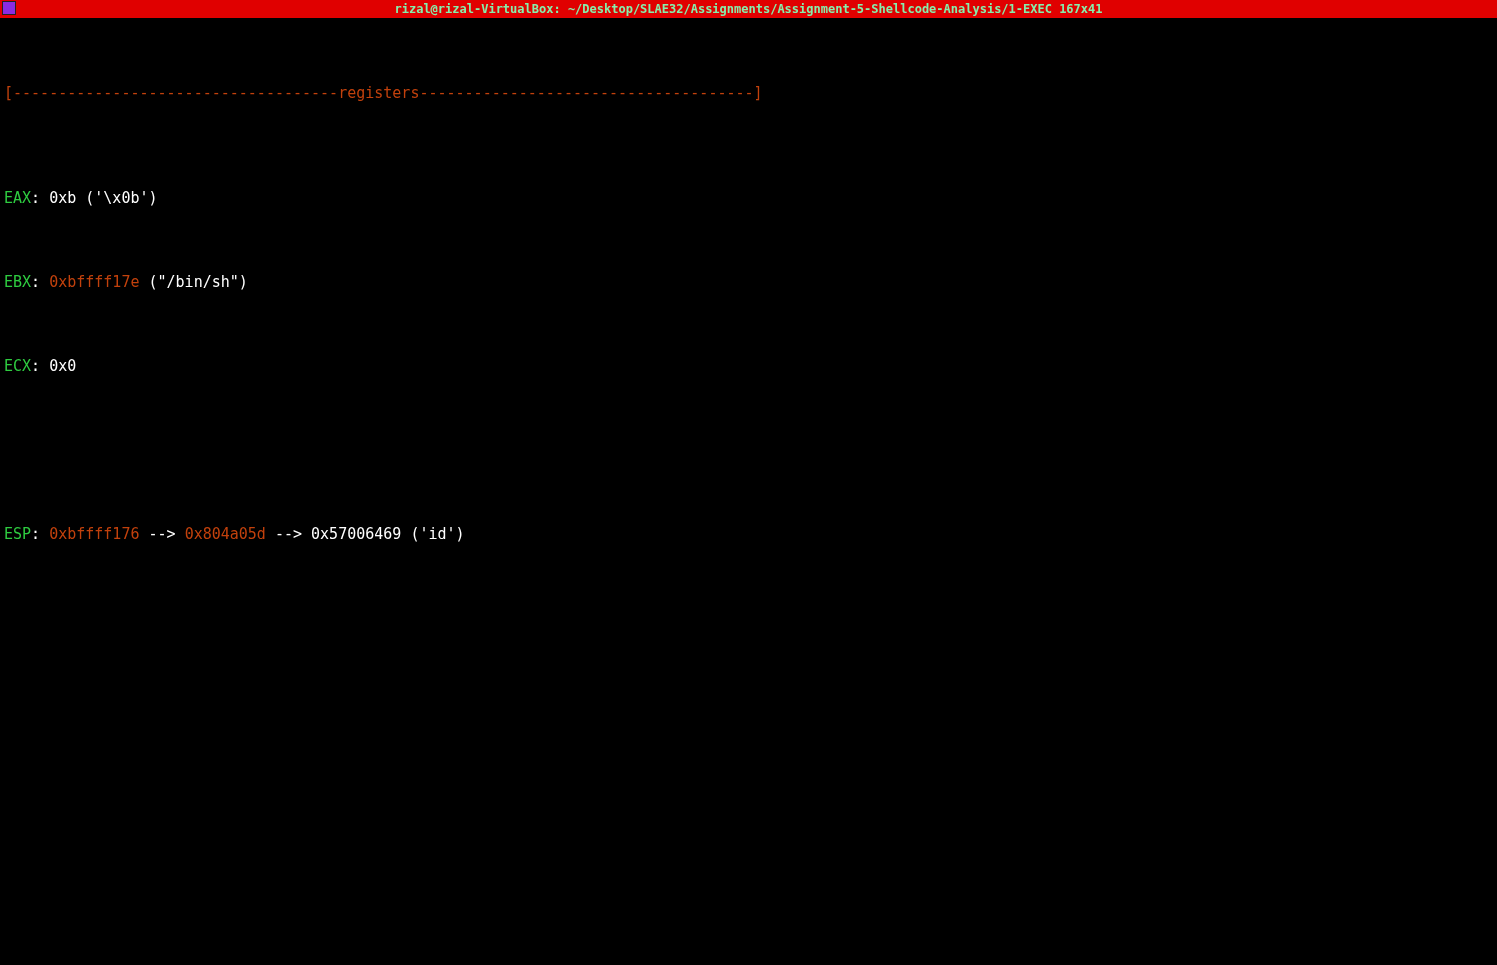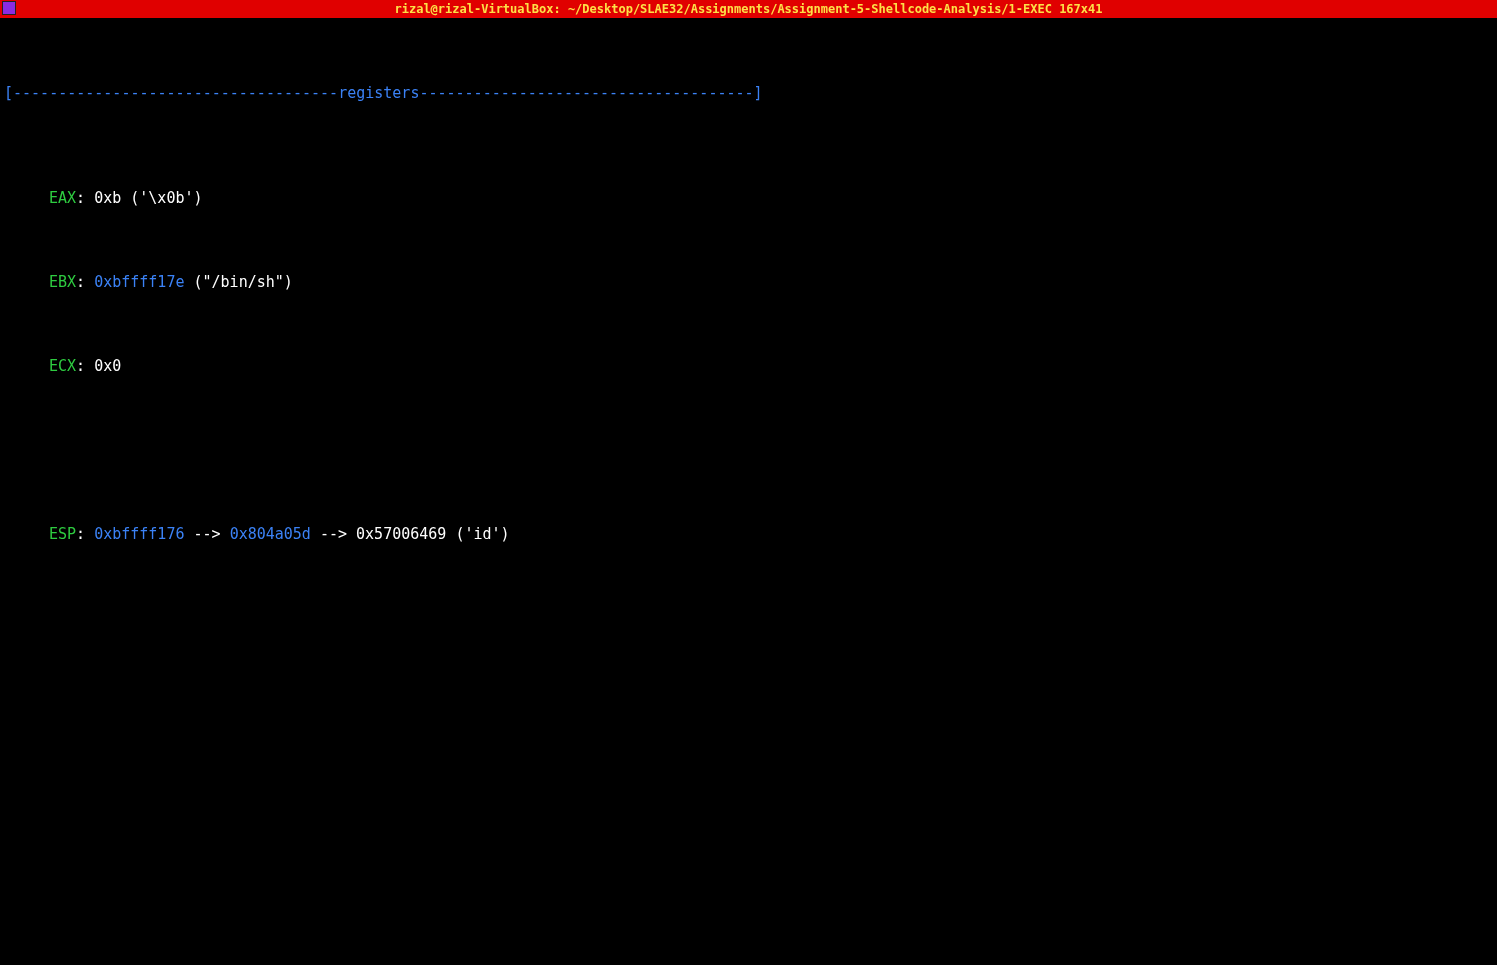--- a/index.html
+++ b/index.html
@@ -9,21 +9,21 @@
     color: #fff;
     font-family: "DejaVu Sans Mono", "Liberation Mono", monospace;
     font-size: 15px;
     line-height: 21px;
     width: 1497px;
     height: 965px;
     overflow: hidden;
   }
   .titlebar {
     background: #e00000;
-    color: #fde047;
+    color: #86efac;
     height: 18px;
     line-height: 18px;
     font-size: 12px;
     font-weight: bold;
     text-align: center;
     position: relative;
   }
   .titlebar .icon {
     position: absolute;
     left: 2px;
@@ -33,22 +33,22 @@
     background: #8a2be2;
     border: 1px solid #222;
     box-sizing: border-box;
   }
   .term {
     padding: 2px 4px;
     white-space: pre;
   }
   .line { white-space: pre; }
   .c-white  { color: #ffffff; }
-  .c-green  { color: #2ecc40; margin-left: 45px; }
-  .c-blue   { color: #3b82f6; }
+  .c-green  { color: #2ecc40; }
+  .c-blue   { color: #c2410c; }
 </style>
 </head>
 <body>
 
 <div class="titlebar">
   <span class="icon"></span>
   <span>rizal@rizal-VirtualBox: ~/Desktop/SLAE32/Assignments/Assignment-5-Shellcode-Analysis/1-EXEC 167x41</span>
 </div>
 
 <div class="term">

